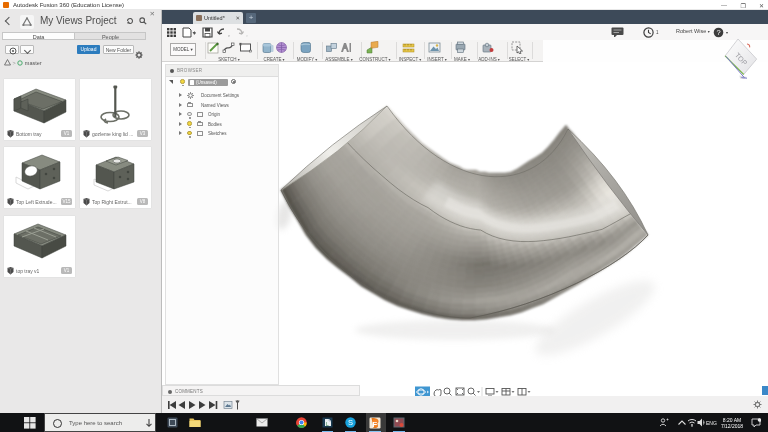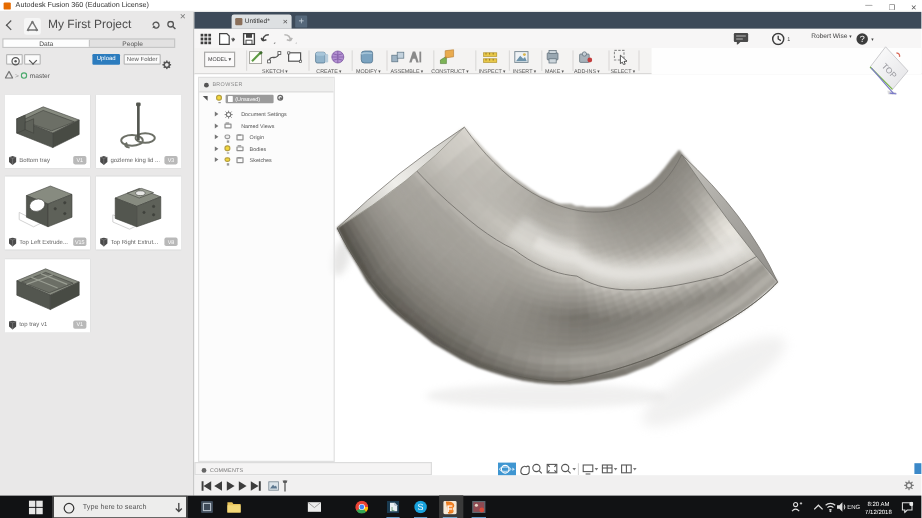--- a/index.html
+++ b/index.html
@@ -118,21 +118,21 @@
   <div id="lp-head">
     <div class="lp-back"></div>
     <div class="lp-picon">
         <svg width="10" height="10">
           <path d="M5 1 L9 8 L1 8 Z" fill="none" stroke="#777" stroke-width="1.2"></path>
           <circle cx="5" cy="1.5" r="1" fill="#777"></circle>
           <circle cx="1.5" cy="8" r="1" fill="#777"></circle>
           <circle cx="8.5" cy="8" r="1" fill="#777"></circle>
         </svg>
       </div>
-    <div id="lp-title">My First Project</div>
+    <div id="lp-title">My Views Project</div>
     <div class="lp-ic" style="left:126px;">
         <svg width="8" height="8">
           <path d="M1.5 4 a2.5 2.5 0 1 1 0.8 1.8" fill="none" stroke="#555" stroke-width="1.1"></path>
           <path d="M1 6.5 L2 4 L4 5.8 Z" fill="#555"></path>
         </svg>
       </div>
     <div class="lp-ic" style="left:139px;">
         <svg width="8" height="8">
           <circle cx="3.2" cy="3.2" r="2.3" fill="none" stroke="#555" stroke-width="1.1"></circle>
           <line x1="5" y1="5" x2="7.2" y2="7.2" stroke="#555" stroke-width="1.2"></line>

